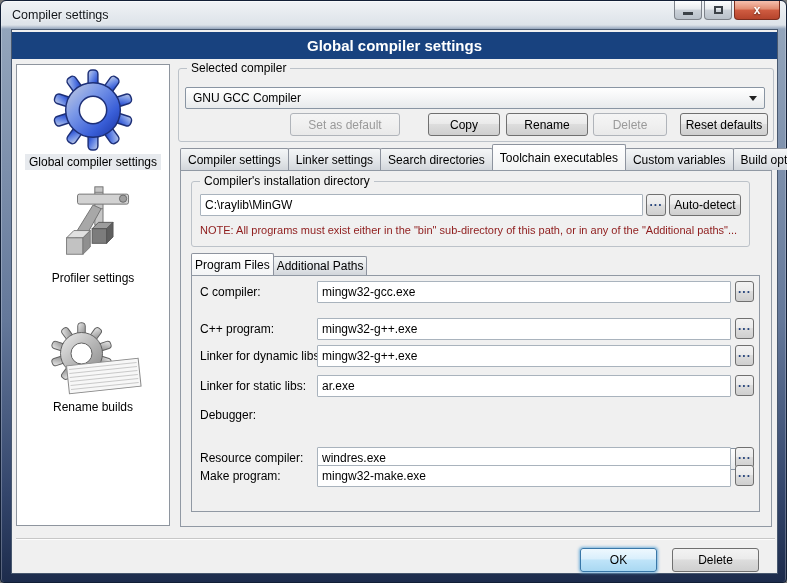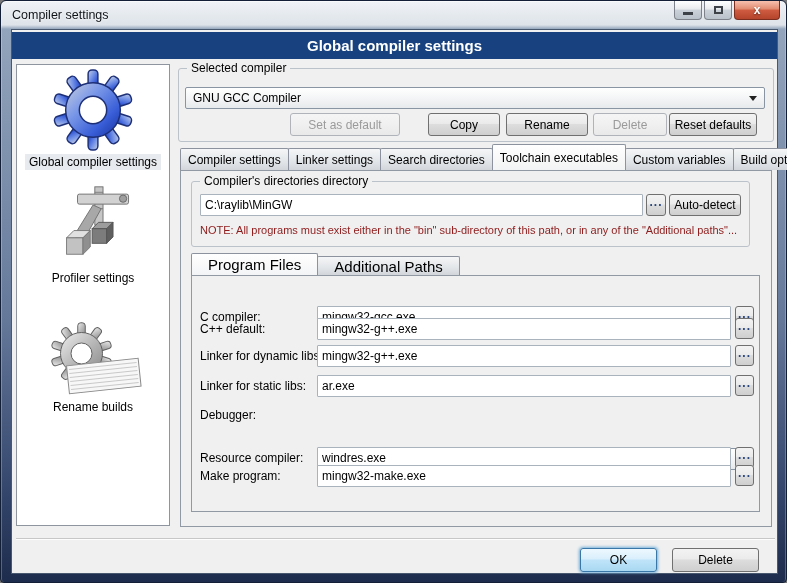--- a/index.html
+++ b/index.html
@@ -70,21 +70,21 @@
   .tabpage { position:absolute; left:168px; top:140px; width:592px; height:357px; border:1px solid #9199a4; background:#f0f0f0; z-index:2; }
 
   .pathrow { position:absolute; left:8px; top:12px; right:8px; height:22px; display:flex; gap:3px; align-items:center; }
   .tb { height:22px; border:1px solid #a9b3bd; border-radius:1px; background:#fff; font-family:"Liberation Sans","DejaVu Sans",sans-serif;
     font-size:12px; padding:2px 4px; color:#000; }
   .pathrow .tb { flex:1; min-width:0; }
   .autodetect { width:72px; height:22px; }
   .note { position:absolute; left:8px; top:42px; right:2px; color:#8e1b1b; font-size:11px; white-space:nowrap; overflow:hidden; }
 
   .subtabrow { position:absolute; left:10px; top:82px; height:22px; display:flex; align-items:flex-end; }
-  .subtab { height:19px; padding:0 16px; display:flex; align-items:center; font-size:15px; border:1px solid #8d939e; border-bottom:none;
+  .subtab { height:19px; padding:0 3px; display:flex; align-items:center; font-size:12px; border:1px solid #8d939e; border-bottom:none;
     border-radius:2px 2px 0 0; background:linear-gradient(180deg,#f4f6f7,#e4e7ea 55%,#d2d6db); margin-right:-1px; cursor:pointer; z-index:1; position:relative;text-align:center; }
   .subtab.active { height:22px; background:linear-gradient(180deg,#ffffff,#f3f4f5); z-index:3; }
   .subpanel { position:absolute; left:10px; top:104px; width:569px; height:237px; border:1px solid #9199a4; background:#f0f0f0; z-index:2; }
 
   .frow { position:absolute; left:0; width:569px; height:22px; }
   .flabel { position:absolute; left:8px; top:4px; font-size:12px; white-space:nowrap; }
   .frow .tb { position:absolute; left:125px; width:414px; }
   .frow .btn.dots { position:absolute; left:543px; top:0; width:19px; height:21px; }
   .frow .combo { left:125px; width:435px;margin-top:44px; }
 
@@ -212,21 +212,21 @@
     <div class="group" style="left:166px; top:38px; width:596px; height:74px;">
       <span class="legend">Selected compiler</span>
       <div class="combo" style="left:6px; top:18px; width:580px;">
         <span class="txt">GNU GCC Compiler</span>
         <span class="arr"></span>
       </div>
       <button class="btn abs disabled" style="left:111px; top:44px; width:110px;">Set as default</button>
       <button class="btn abs" style="left:249px; top:44px; width:72px;">Copy</button>
       <button class="btn abs" style="left:327px; top:44px; width:82px;">Rename</button>
       <button class="btn abs disabled" style="left:414px; top:44px; width:74px;">Delete</button>
-      <button class="btn abs" style="left:490px; top:44px; width:88px;">Reset defaults</button>
+      <button class="btn abs" style="left:501px; top:44px; width:88px;">Reset defaults</button>
     </div>
 
     <div class="tabrow">
       <div class="tab">Compiler settings</div>
       <div class="tab">Linker settings</div>
       <div class="tab">Search directories</div>
       <div class="tab active">Toolchain executables</div>
       <div class="tab">Custom variables</div>
       <div class="tab">Build options</div>
 
@@ -236,42 +236,42 @@
           </div>
         <div class="scrollbtn">
             <span>▸</span>
           </div>
       </div>
     </div>
 
     <div class="tabpage">
 
       <div class="group" style="left:10px; top:10px; width:559px; height:66px;">
-        <span class="legend">Compiler's directories directory</span>
+        <span class="legend">Compiler's installation directory</span>
         <div class="pathrow">
           <input class="tb" type="text" value="C:\raylib\MinGW" style="">
           <button class="btn dots">...</button>
           <button class="btn autodetect">Auto-detect</button>
         </div>
         <div class="note">NOTE: All programs must exist either in the "bin" sub-directory of this path, or in any of the "Additional paths"...</div>
       </div>
 
       <div class="subtabrow">
         <div class="subtab active">Program Files</div>
         <div class="subtab">Additional Paths</div>
       </div>
 
       <div class="subpanel">
-        <div class="frow" style="top:30px;">
+        <div class="frow" style="top:5px;">
           <span class="flabel">C compiler:</span>
           <input class="tb" type="text" value="mingw32-gcc.exe" style="">
           <button class="btn dots">...</button>
         </div>
         <div class="frow" style="top:42px;">
-          <span class="flabel">C++ default:</span>
+          <span class="flabel">C++ program:</span>
           <input class="tb" type="text" value="mingw32-g++.exe" style="">
           <button class="btn dots">...</button>
         </div>
         <div class="frow" style="top:69px;">
           <span class="flabel">Linker for dynamic libs:</span>
           <input class="tb" type="text" value="mingw32-g++.exe" style="">
           <button class="btn dots">...</button>
         </div>
         <div class="frow" style="top:99px;text-decoration:underline;">
           <span class="flabel">Linker for static libs:</span>

